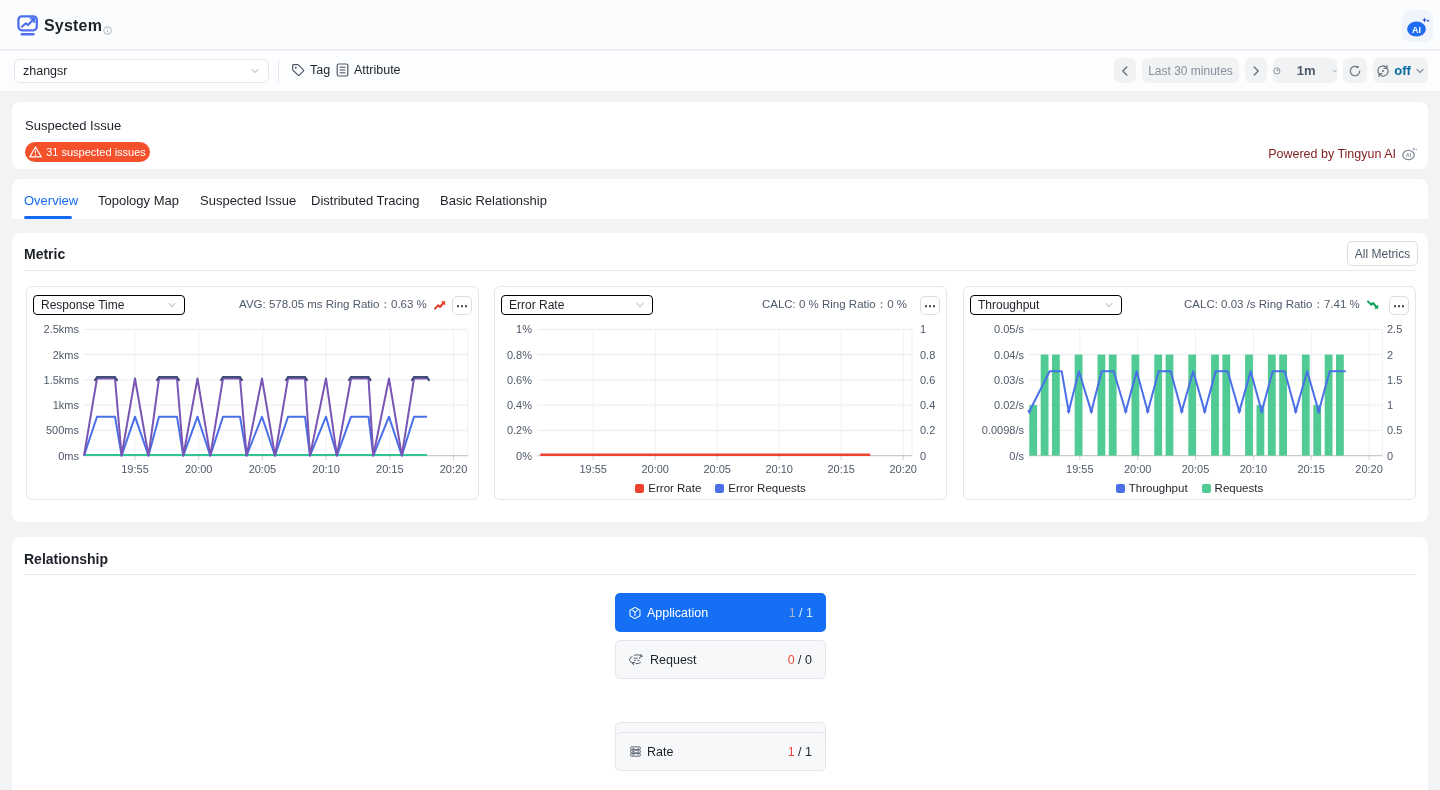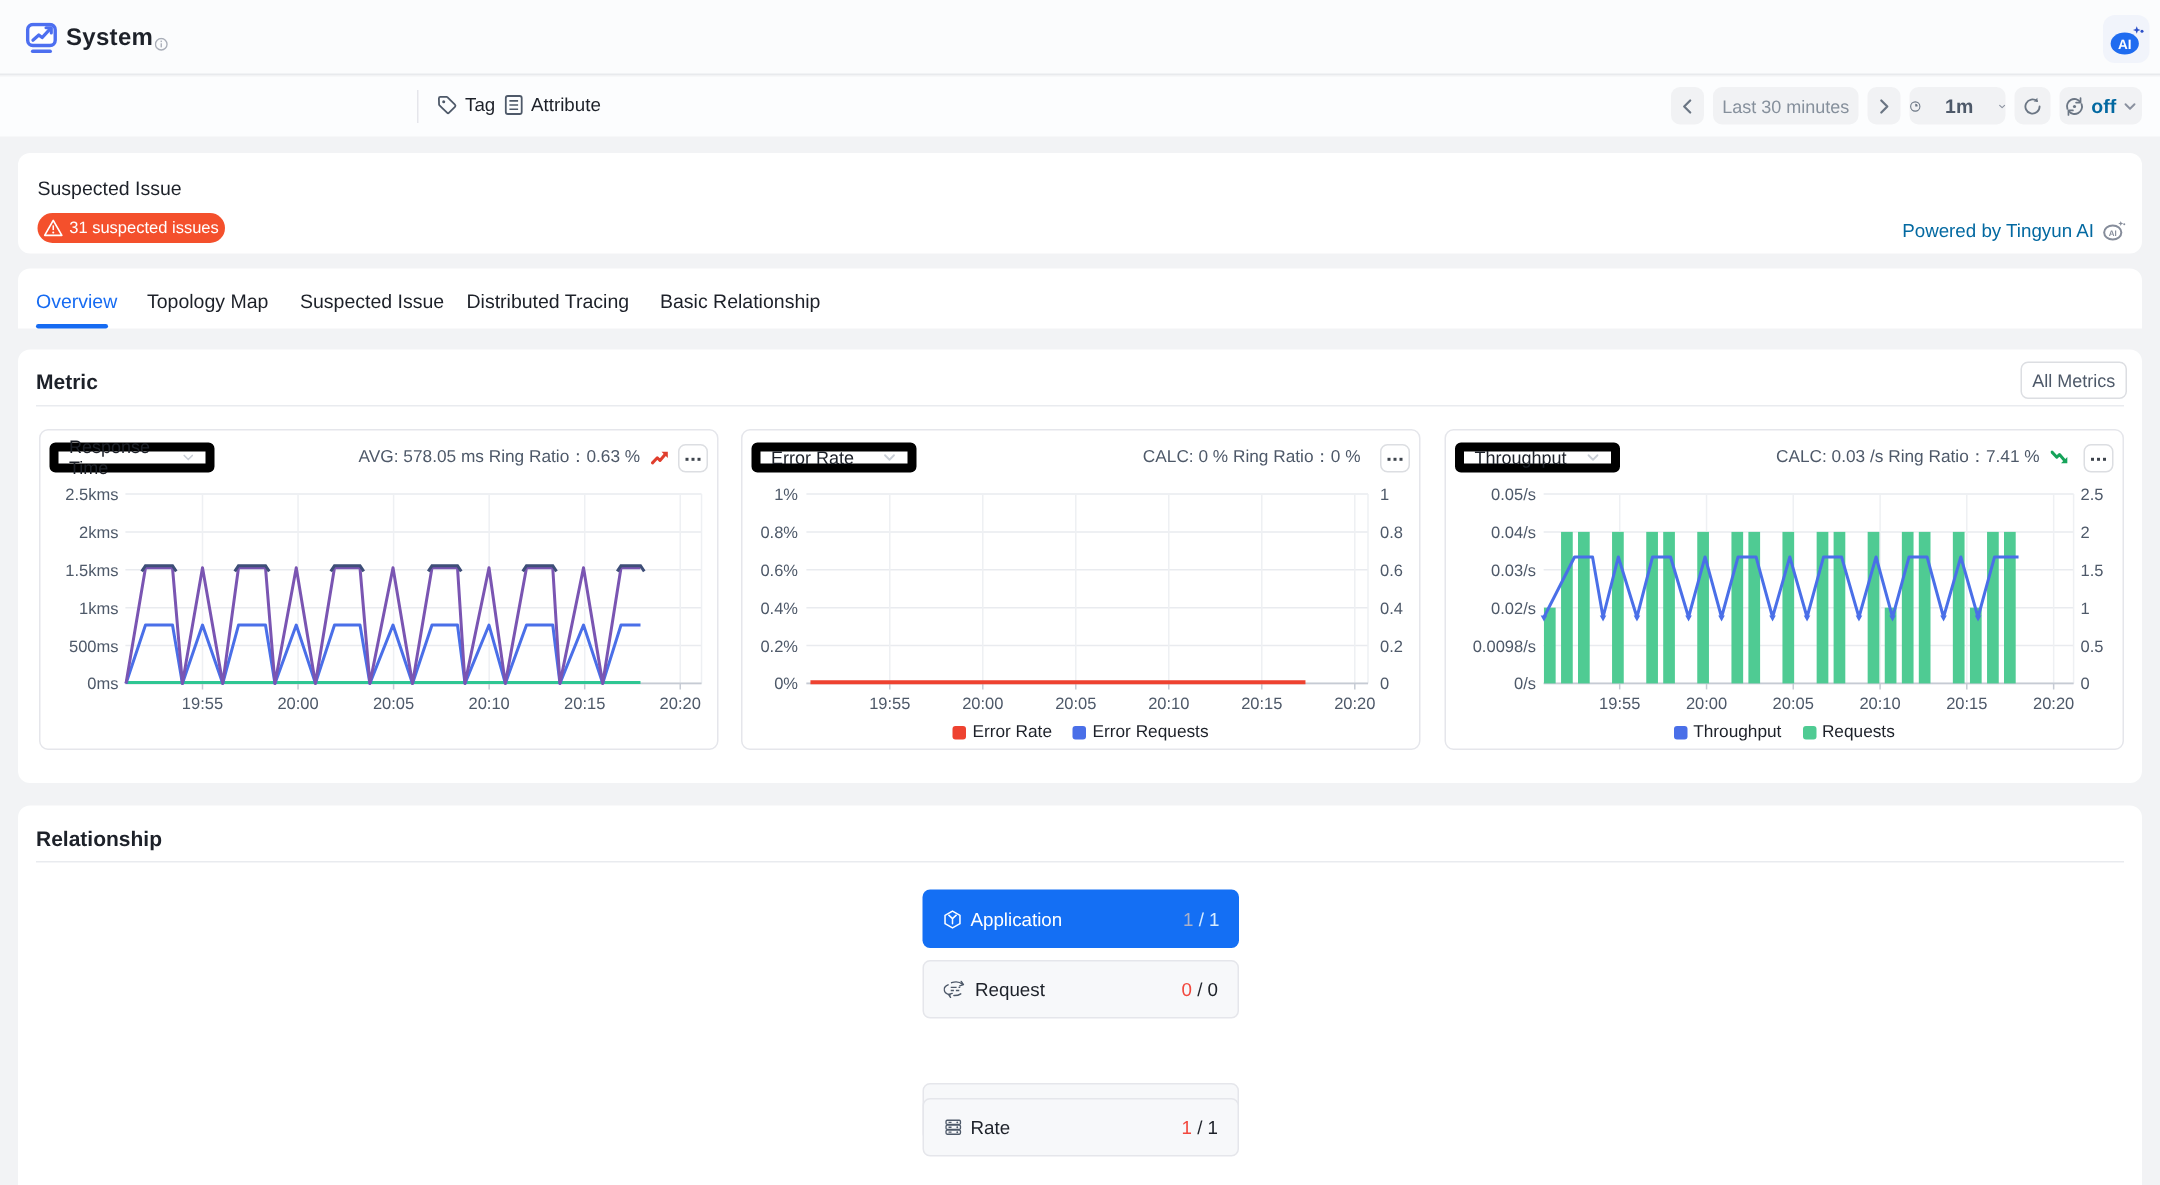--- a/index.html
+++ b/index.html
@@ -3,21 +3,21 @@
 <style>
 * { margin:0; padding:0; box-sizing:border-box; }
 html,body { width:1440px; height:790px; font-family:"Liberation Sans", sans-serif; background:#f2f3f5; overflow:hidden; }
 .abs { position:absolute; }
 #page { position:relative; width:1440px; height:790px; }
 .hdr { left:0; top:0; width:1440px; height:50px; background:#fbfcfd; border-bottom:1px solid #e8eaed; }
 .tbar { left:0; top:51px; width:1440px; height:40px; background:#fcfdfe; }
 .card { background:#fff; border-radius:8px; }
 .ttl { font-size:14px; font-weight:bold; color:#1d2129; }
 .chartcard { position:absolute; top:286px; height:214px; background:#fff; border:1px solid #e5e6eb; border-radius:6px; }
-.sel { position:absolute; left:6px; top:8px; width:110px; height:20px; border:6px solid #000000; border-radius:4px; display:flex; align-items:center; padding:0 7px; font-size:12px; color:#1d2129; justify-content:space-between; }
+.sel { position:absolute; left:6px; top:8px; width:152px; height:20px; border:1px solid #000000; border-radius:4px; display:flex; align-items:center; padding:0 7px; font-size:12px; color:#1d2129; justify-content:space-between; }
 .stats { position:absolute; top:10px; font-size:11.5px; color:#4e5969; white-space:nowrap; display:flex; align-items:center; gap:4px; }
 .dots { position:absolute; top:9px; width:20px; height:19px; border:1px solid #dcdee2; border-radius:5px; display:flex; align-items:center; justify-content:center; }
 .legend { position:absolute; left:0; right:0; top:195px; display:flex; justify-content:center; align-items:center; color:#1d2129; }
 .lgi { display:inline-flex; align-items:center; gap:4px; white-space:nowrap; }
 .lgsq { width:9px; height:9px; border-radius:2px; display:inline-block; }
 .gbtn { position:absolute; top:58px; height:25px; background:#f1f2f4; border-radius:6px; display:flex; align-items:center; justify-content:center; gap:6px; color:#86909c; font-size:12px; }
 .node { position:absolute; left:615px; width:211px; height:39px; border-radius:5px; display:flex; align-items:center; padding:0 13px; font-size:12.5px; }
 .nodeg { background:#f7f8fa; border:1px solid #e5e6eb; color:#1d2129; }
 .nright { margin-left:auto; font-size:12.5px; }
 </style></head>
@@ -39,20 +39,26 @@
       </svg></div>
 <div class="abs" style="left:1402px;top:10px;width:31px;height:32px;background:#f1f4fb;border-radius:8px;"></div>
 <div class="abs" style="left:1404px;top:11px;"><svg width="28" height="30" viewBox="0 0 28 30">
         <path d="M20.5 6.5 l.7 1.8 1.8.7 -1.8.7 -.7 1.8 -.7 -1.8 -1.8 -.7 1.8 -.7z" fill="#2b50c8"></path>
         <circle cx="24" cy="9.8" r="1" fill="#2b50c8"></circle>
         <ellipse cx="12.5" cy="18" rx="9.4" ry="7.4" fill="#1f6cf0"></ellipse>
         <text x="12.5" y="21.6" text-anchor="middle" font-size="9" font-weight="bold" fill="#fff" font-family="Liberation Sans, sans-serif">AI</text>
       </svg></div>
 
 <div class="abs tbar"></div>
+<div class="abs" style="left:14px;top:59px;width:255px;height:24px;border:1px solid #e5e6eb;border-radius:6px;background:#fff;display:flex;align-items:center;justify-content:space-between;padding:0 8px;">
+  <span style="font-size:12.5px;color:#1d2129;">zhangsr</span>
+      <svg width="10" height="10" viewBox="0 0 10 10">
+        <path d="M2 3.5 L5 6.5 L8 3.5" fill="none" stroke="#c9ced6" stroke-width="1.2" stroke-linecap="round" stroke-linejoin="round"></path>
+      </svg>
+</div>
 <div class="abs" style="left:278px;top:60px;width:1px;height:22px;background:#e5e6eb;"></div>
 <div class="abs" style="left:291px;top:63px;display:flex;align-items:center;gap:5px;font-size:12.5px;color:#1d2129;">
       <svg width="14" height="14" viewBox="0 0 14 14">
         <path d="M1.6 2.6 c0-.6.4-1 1-1 l4.1 0 c.3 0 .5.1.7.3 l4.9 4.9 c.4.4.4 1 0 1.4 l-3.9 3.9 c-.4.4-1 .4-1.4 0 L2 7.2 c-.2-.2-.3-.4-.3-.7z" fill="none" stroke="#4e5969" stroke-width="1.2"></path>
         <circle cx="4.8" cy="4.8" r="1" fill="#4e5969"></circle>
       </svg>
       <span>Tag</span>
     </div>
 <div class="abs" style="left:336px;top:63px;display:flex;align-items:center;gap:5px;font-size:12.5px;color:#1d2129;">
       <svg width="13" height="14" viewBox="0 0 13 14">
@@ -108,21 +114,21 @@
 <div class="abs card" style="left:12px;top:102px;width:1416px;height:67px;"></div>
 <div class="abs" style="left:25px;top:118px;font-size:13px;color:#1d2129;">Suspected Issue</div>
 <div class="abs" style="left:25px;top:142px;width:125px;height:20px;background:#f4502c;border-radius:10px;display:flex;align-items:center;justify-content:center;gap:4px;">
   <svg width="13" height="12" viewBox="0 0 14 13">
         <path d="M7 1 L13.2 11.8 L.8 11.8 Z" fill="none" stroke="#fff" stroke-width="1.2" stroke-linejoin="round"></path>
         <rect x="6.45" y="4.6" width="1.1" height="3.4" fill="#fff"></rect>
         <circle cx="7" cy="9.8" r=".75" fill="#fff"></circle>
       </svg>
       <span style="color:#fff;font-size:11px;">31 suspected issues</span>
 </div>
-<div class="abs" style="right:44px;top:147px;font-size:12.5px;color:#0369a1;">Powered by Tingyun AI</div>
+<div class="abs" style="right:44px;top:147px;font-size:12.5px;color:#7f1d1d;">Powered by Tingyun AI</div>
 <div class="abs" style="left:1400px;top:145px;"><svg width="19" height="18" viewBox="0 0 28 27">
         <path d="M20.5 3.5 l.7 1.8 1.8.7 -1.8.7 -.7 1.8 -.7 -1.8 -1.8 -.7 1.8 -.7z" fill="#868d9b"></path>
         <circle cx="24" cy="6.8" r="1" fill="#868d9b"></circle>
         <ellipse cx="12.5" cy="15" rx="8.6" ry="7" fill="none" stroke="#868d9b" stroke-width="2"></ellipse>
         <text x="12.5" y="18.6" text-anchor="middle" font-size="8" font-weight="bold" fill="#868d9b" font-family="Liberation Sans, sans-serif">AI</text>
       </svg></div>
 
 <div class="abs card" style="left:12px;top:179px;width:1416px;height:40px;border-radius:8px 8px 0 0;"></div>
 <div class="abs" style="left:24px;top:193px;font-size:13px;color:#166bf2;">Overview</div>
 <div class="abs" style="left:24px;top:216px;width:48px;height:3px;background:#166bf2;border-radius:2px;"></div>

